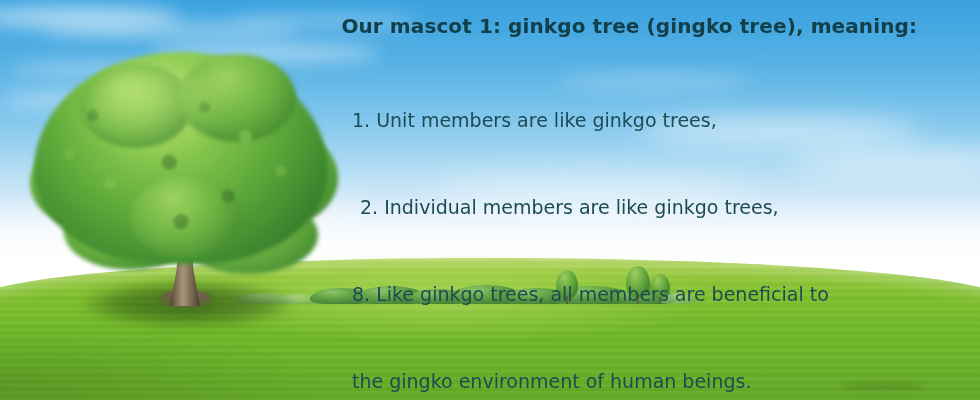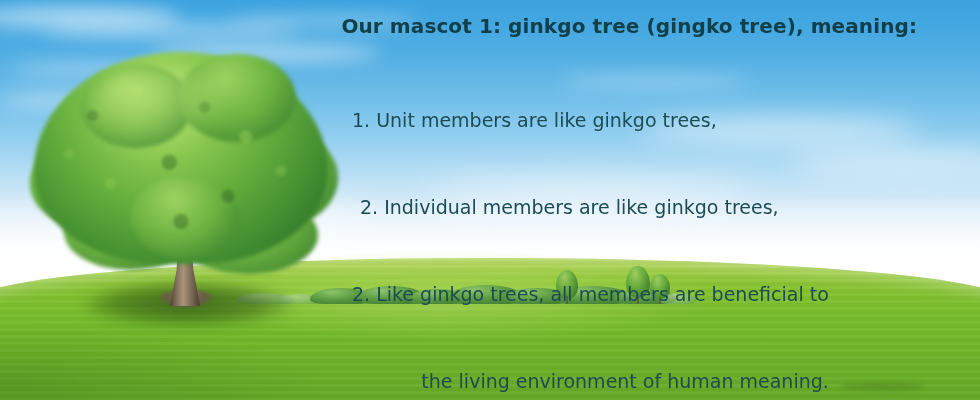--- a/index.html
+++ b/index.html
@@ -286,21 +286,21 @@
     position: absolute;
     left: 352px;
     color: #1c4b53;
     font-size: 19px;
     line-height: 29px;
     white-space: pre;
   }
   .p1 { top: 48px; }
   .p2 { top: 135px; margin-left: 8px; }
   .p3 { top: 222px; }
-  .para .line { display: block; text-align: right; }
+  .para .line { display: block; }
 </style>
 </head>
 <body>
 
 <div class="banner">
 
   <div class="sky">
     <div class="cloud cl1"></div>
     <div class="cloud cl2"></div>
     <div class="cloud cl3"></div>
@@ -369,18 +369,18 @@
 
     <div class="para p1">
       <span class="line">1. Unit members are like ginkgo trees,</span>
     </div>
 
     <div class="para p2">
       <span class="line">2. Individual members are like ginkgo trees,</span>
     </div>
 
     <div class="para p3">
-      <span class="line">2. Like ginkgo trees, all members are beneficial to</span>
-      <span class="line">the living environment of human meaning.</span>
+      <span class="line">8. Like ginkgo trees, all members are beneficial to</span>
+      <span class="line">the gingko environment of human beings.</span>
     </div>
   </div>
 
 </div>
 
 </body></html>

